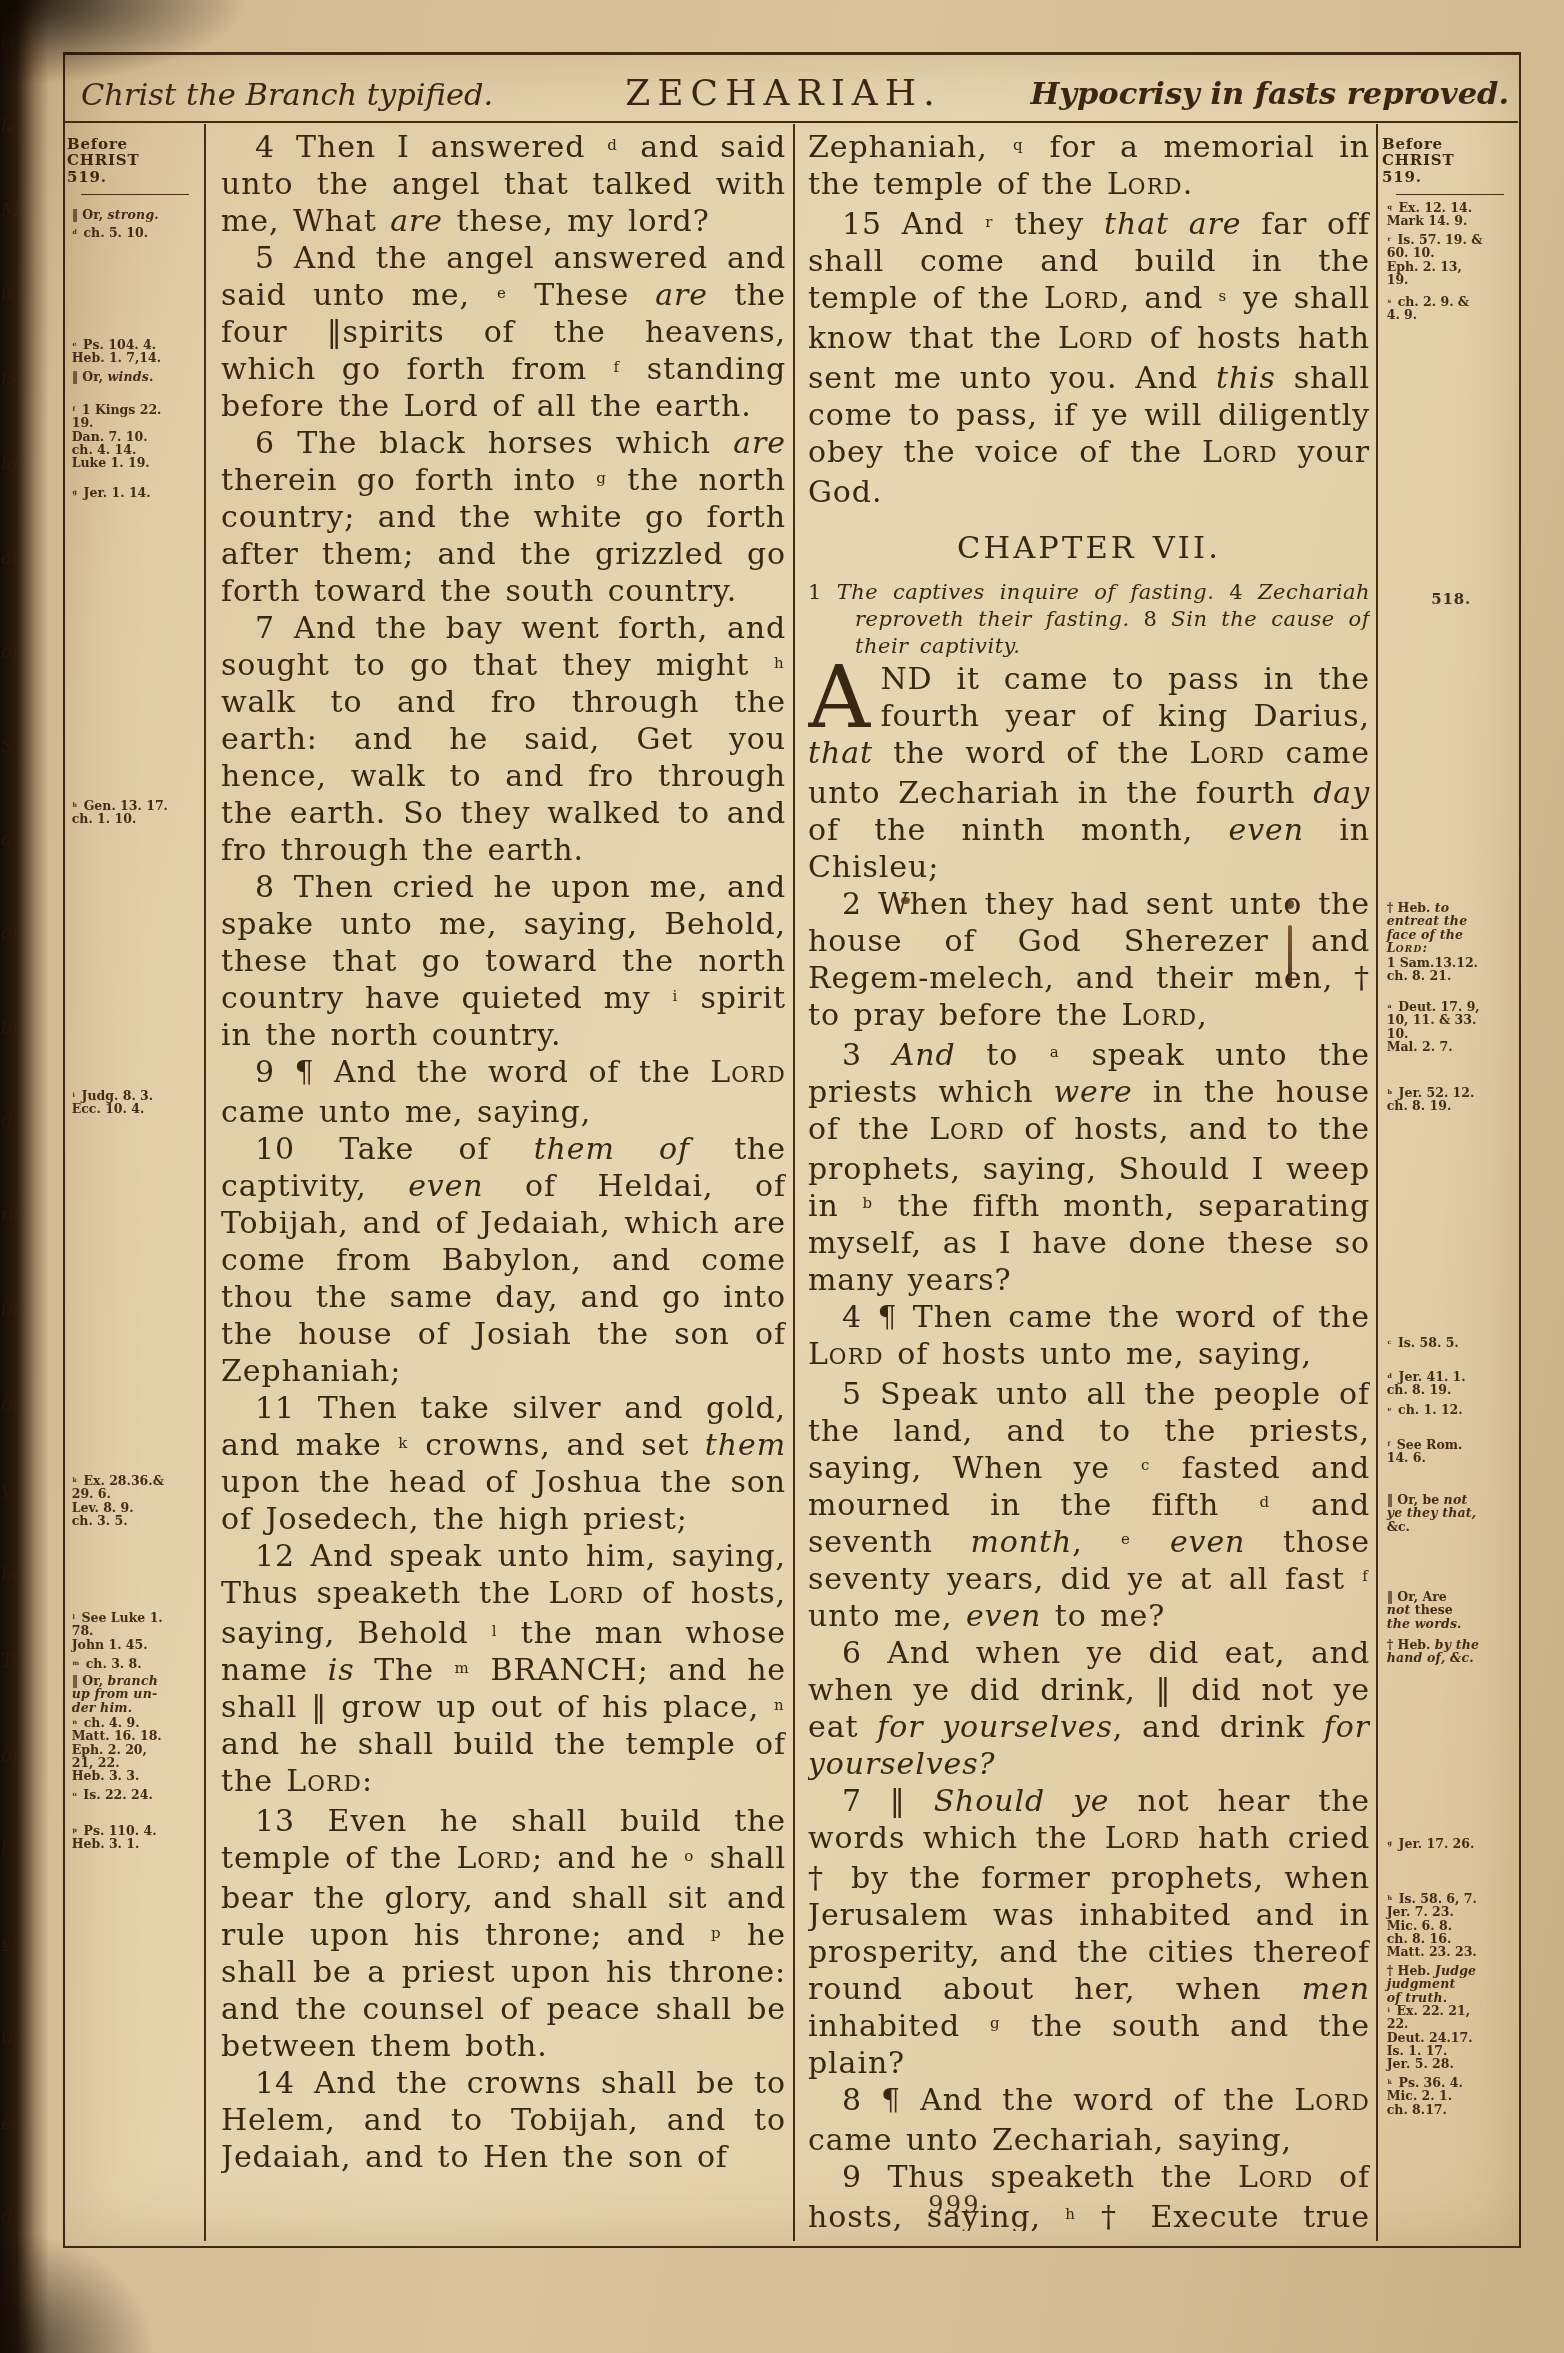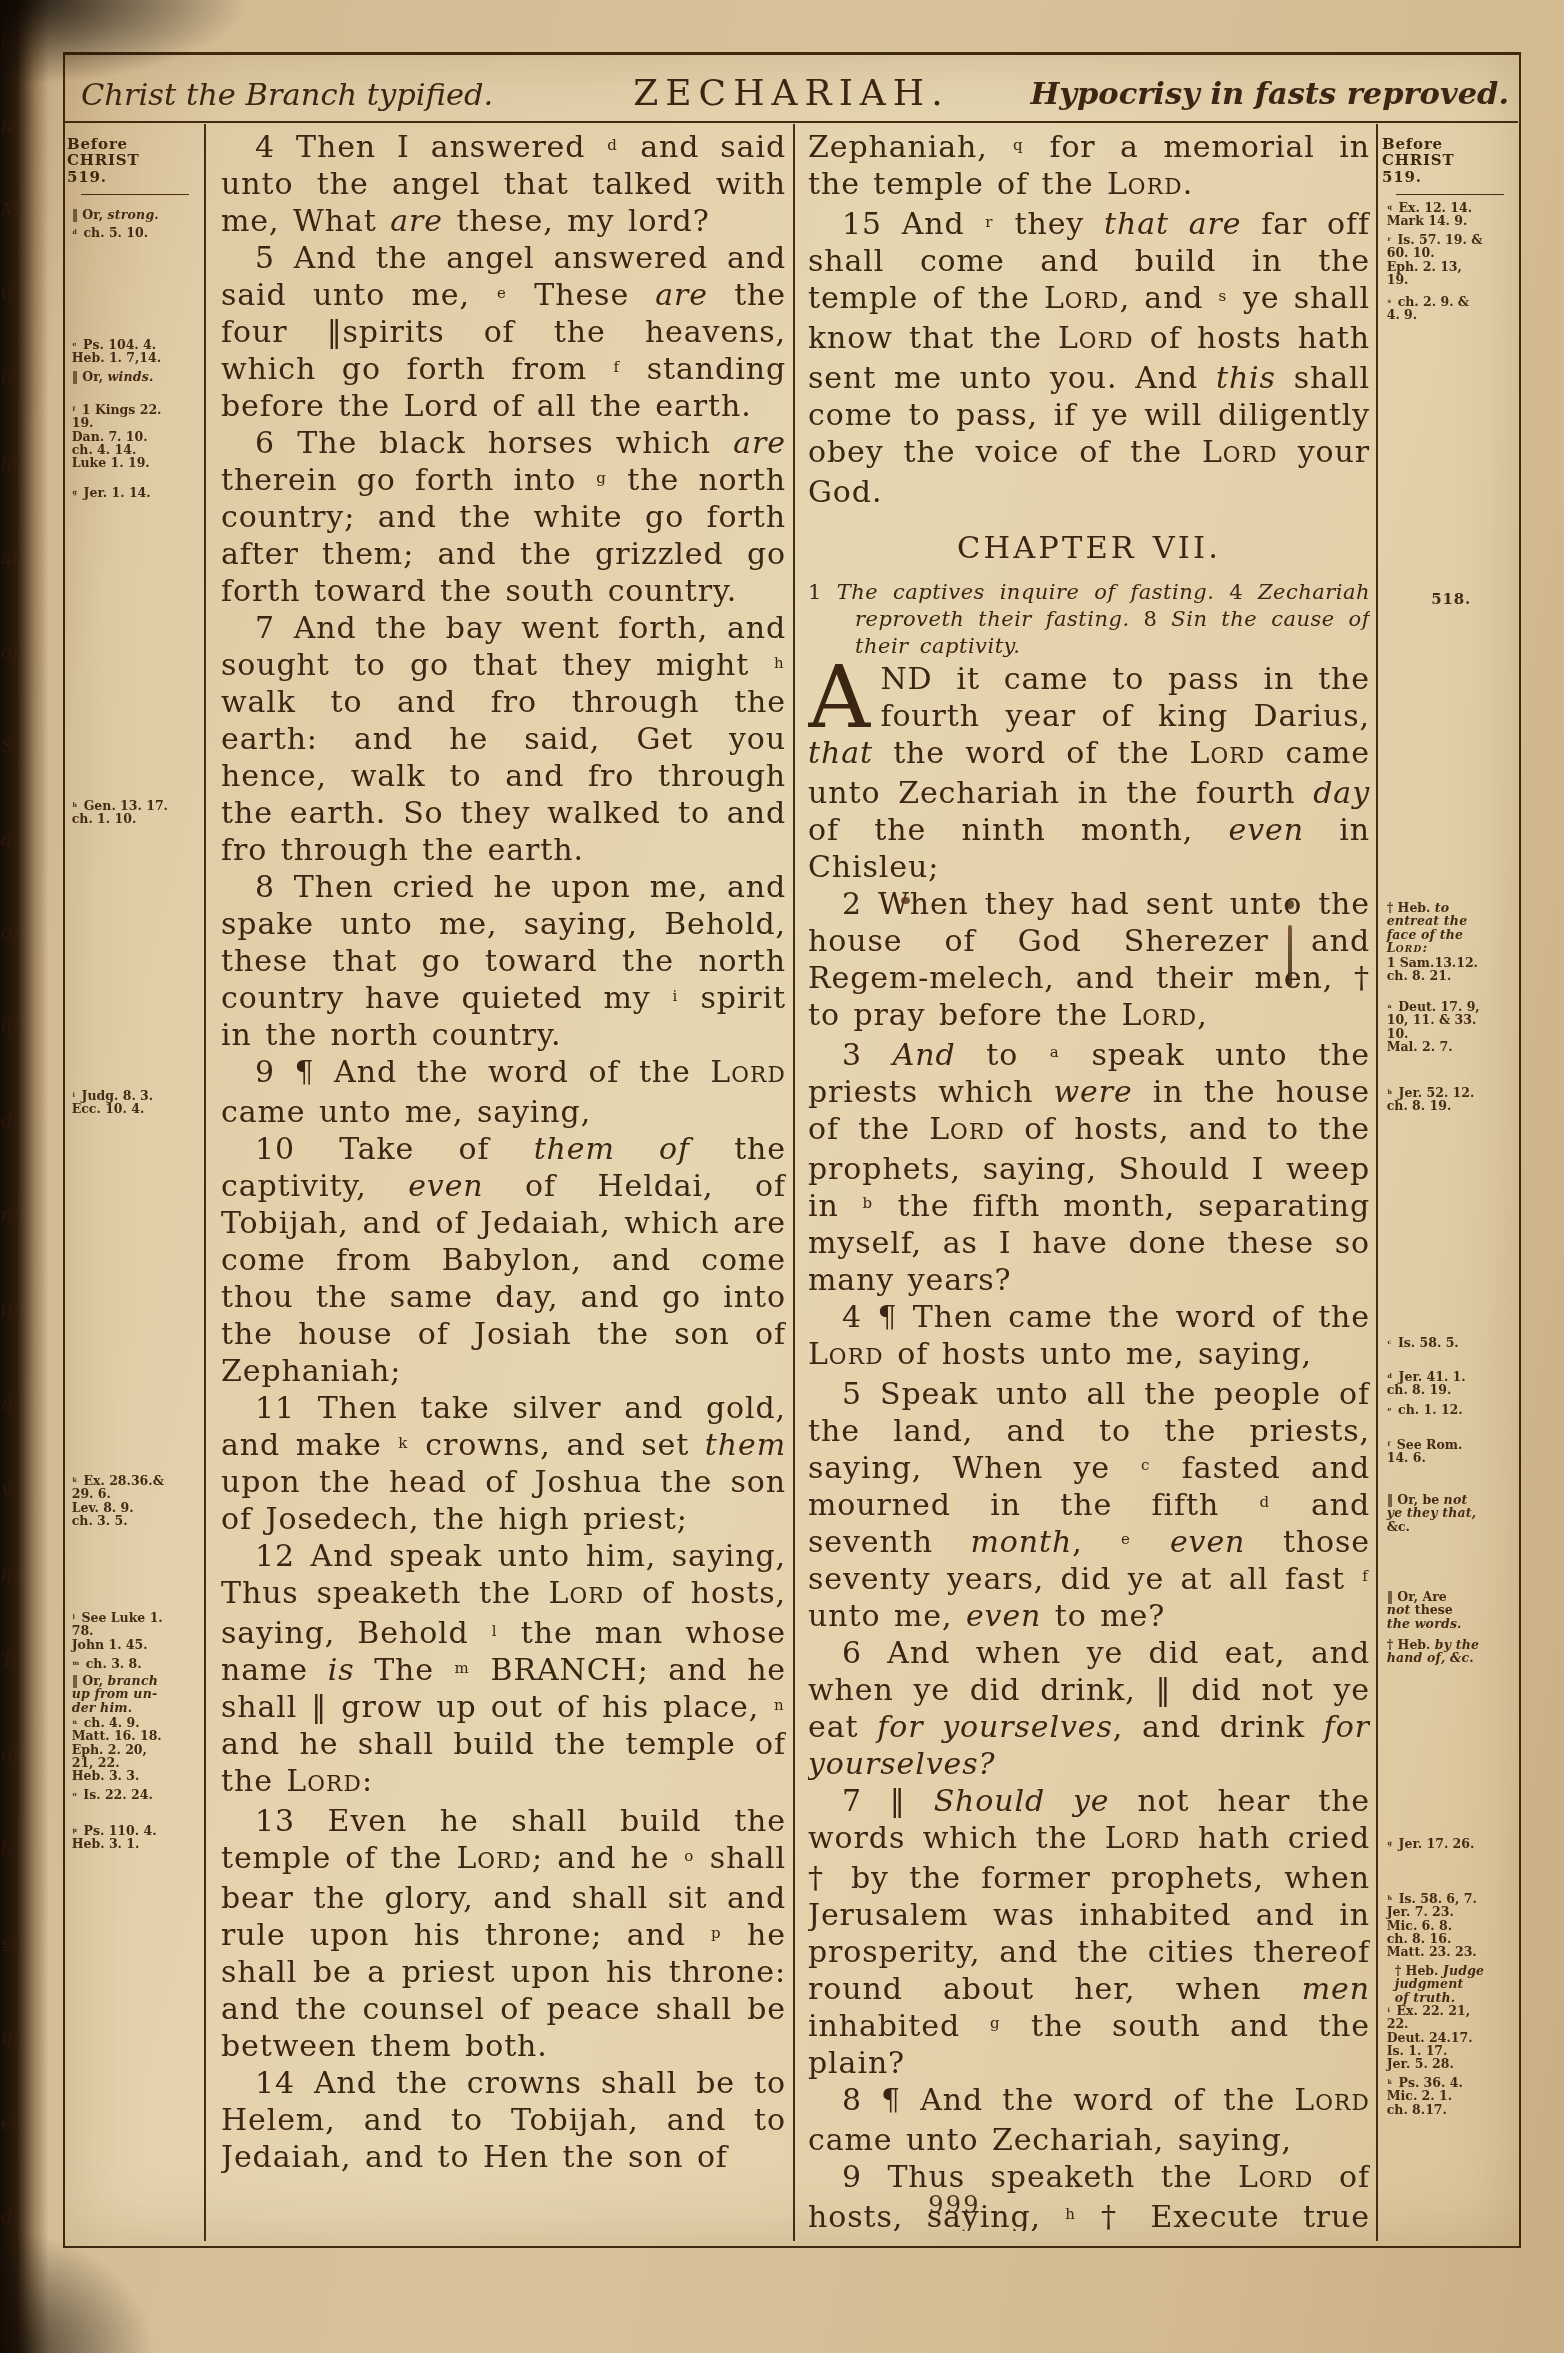--- a/index.html
+++ b/index.html
@@ -18,21 +18,21 @@
   .ghost{position:absolute;left:0.8px;color:rgba(52,32,15,.55);font-style:italic;
     font-size:19px;line-height:19px;width:17px;overflow:hidden;}
   
   .frame{position:absolute;left:63px;top:52px;width:1454px;height:2191px;
     border:2.3px solid #3f280f;border-top-width:3.9px;
     background:linear-gradient(105deg,#d2b88e 0%,#dfcca5 9%,#e6d6b1 45%,#e1cea7 80%,#dac397 100%);
     box-shadow:inset 0 0 70px rgba(120,85,40,.25);}
   .stain{position:absolute;border-radius:50%;pointer-events:none;}
   .running-head{position:absolute;color:#3c2513;}
   .rh-left{left:81px;top:77px;font-style:italic;font-size:30.5px;}
-  .rh-center{left:63px;width:1457px;text-align:center;top:72px;font-size:36px;letter-spacing:7px;}
+  .rh-center{left:55px;width:1457px;text-align:center;top:72px;font-size:36px;letter-spacing:7px;}
   .rh-right{right:56px;top:75px;font-style:italic;font-weight:bold;font-size:30.5px;}
   .head-rule{position:absolute;left:65px;top:121px;width:1453px;height:2.3px;background:#42290f;}
   .vdiv{position:absolute;top:124px;height:2117px;width:1.6px;background:#462c12;}
   .vdiv1{left:204px;} .vdiv2{left:793px;} .vdiv3{left:1376px;}
   
   .margin-col{position:absolute;top:131px;width:135px;height:2110px;color:#452a15;
     font-size:12.5px;font-weight:bold;line-height:13.3px;}
   #left-margin{left:67px;} #right-margin{left:1382px;}
   .bc{text-align:left;font-size:15px;line-height:16.4px;letter-spacing:0.8px;margin-top:4.7px;color:#40260f;}
   .bc-rule{width:108px;height:1.6px;background:#4a2e13;margin:8.6px auto 0;}
@@ -149,21 +149,21 @@
     <div class="margin-note" style="top: 955px;"><sup class="ref">b</sup> Jer. 52. 12.<br>ch. 8. 19.</div>
     <div class="margin-note" style="top: 1205px;"><sup class="ref">c</sup> Is. 58. 5.</div>
     <div class="margin-note" style="top: 1239px;"><sup class="ref">d</sup> Jer. 41. 1.<br>ch. 8. 19.</div>
     <div class="margin-note" style="top: 1272px;"><sup class="ref">e</sup> ch. 1. 12.</div>
     <div class="margin-note" style="top: 1307px;"><sup class="ref">f</sup> See Rom.<br>14. 6.</div>
     <div class="margin-note" style="top: 1362px;">‖ Or, be <i>not</i><br><i>ye they that,</i><br>&amp;c.</div>
     <div class="margin-note" style="top: 1459px;">‖ Or, Are<br><i>not</i> these<br><i>the words.</i></div>
     <div class="margin-note" style="top: 1507px;">† Heb. <i>by the</i><br><i>hand of, &amp;c.</i></div>
     <div class="margin-note" style="top: 1706px;"><sup class="ref">g</sup> Jer. 17. 26.</div>
     <div class="margin-note" style="top: 1761px;"><sup class="ref">h</sup> Is. 58. 6, 7.<br>Jer. 7. 23.<br>Mic. 6. 8.<br>ch. 8. 16.<br>Matt. 23. 23.</div>
-    <div class="margin-note" style="top: 1833px; margin-left: 8px;">† Heb. <i>Judge</i><br><i>judgment</i><br><i>of truth.</i></div>
+    <div class="margin-note" style="top: 1833px;">† Heb. <i>Judge</i><br><i>judgment</i><br><i>of truth.</i></div>
     <div class="margin-note" style="top: 1873px;"><sup class="ref">i</sup> Ex. 22. 21,<br>22.<br>Deut. 24.17.<br>Is. 1. 17.<br>Jer. 5. 28.</div>
     <div class="margin-note" style="top: 1945px;"><sup class="ref">k</sup> Ps. 36. 4.<br>Mic. 2. 1.<br>ch. 8.17.</div>
   </div>
 
 <div id="page-number">999</div>
 
 <div class="ink-dot"></div>
 <div class="ink-drip"></div>
 <div class="speck"></div>
 

